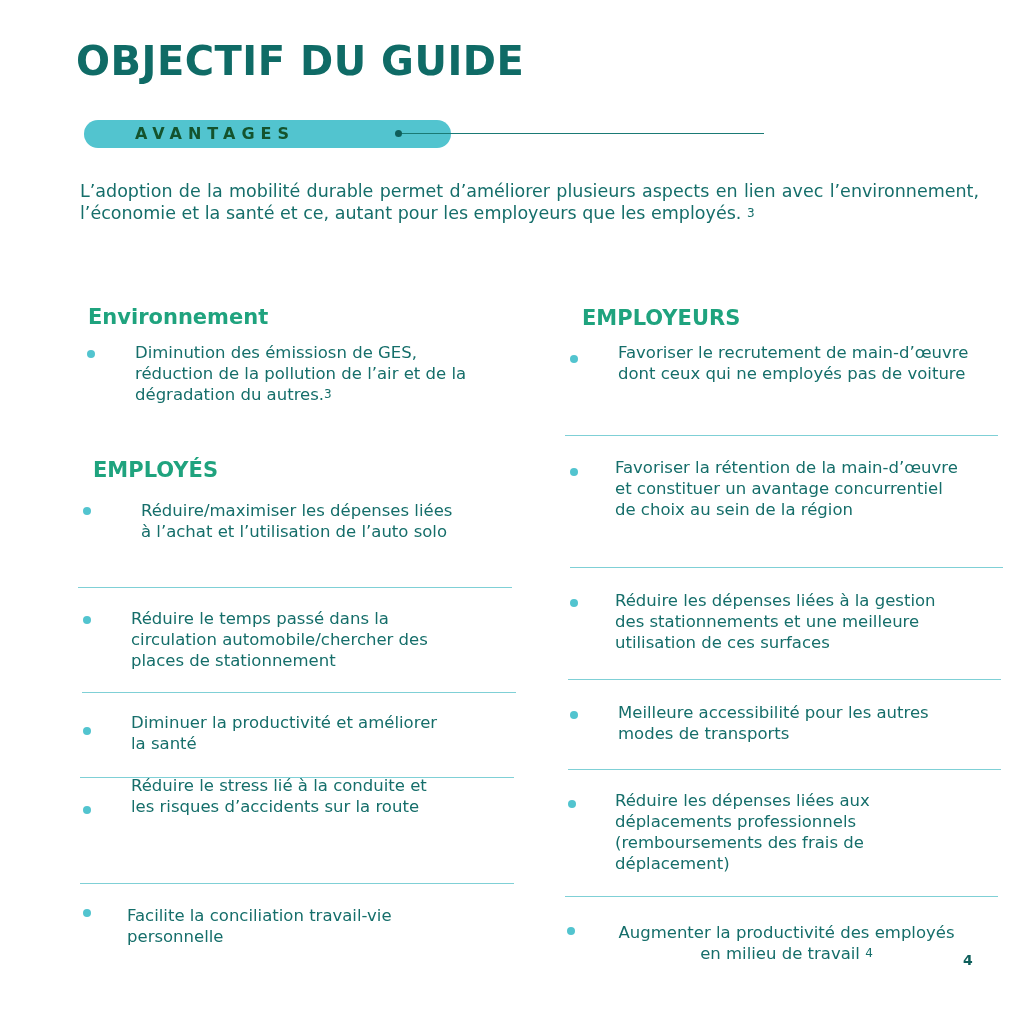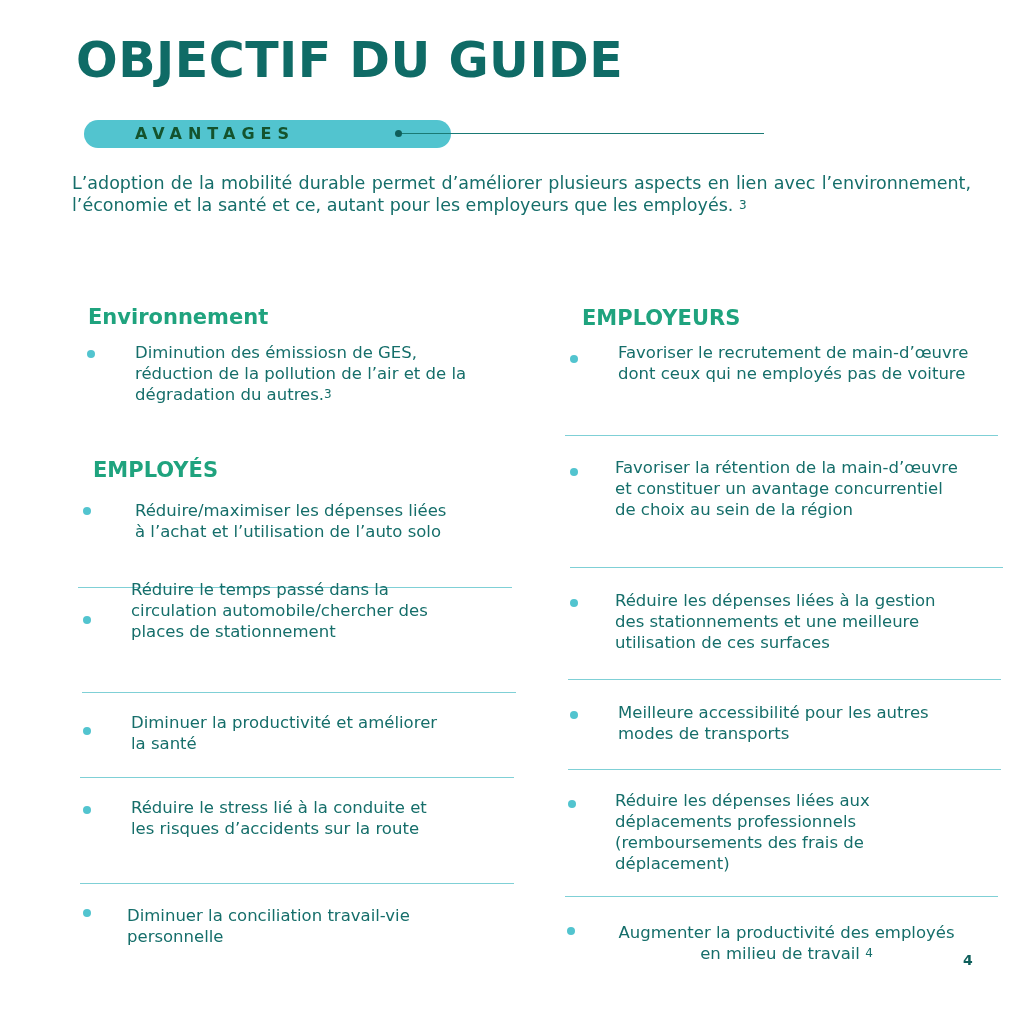--- a/index.html
+++ b/index.html
@@ -1,27 +1,27 @@
 <!DOCTYPE html>
 <html><head>
   <meta charset="utf-8">
   <style>
     html, body { margin: 0; padding: 0; background: #ffffff; }
     body { width: 1021px; height: 1024px; position: relative; overflow: hidden;
            font-family: "DejaVu Sans", sans-serif; color: #156e6a; }
     .abs { position: absolute; }
     .page-title { left: 76px; top: 38px; font-family: "DejaVu Sans", sans-serif; font-weight: bold;
-                  font-size: 49px; color: #0f6b66; letter-spacing: 0.5px; margin: 0; line-height: 46px; }
+                  font-size: 40px; color: #0f6b66; letter-spacing: 0.5px; margin: 0; line-height: 46px; }
     .pill { left: 84px; top: 120px; width: 367px; height: 28px; background: #52c4cf; border-radius: 14px; }
     .pill-label { left: 135px; top: 121px; font-weight: bold; font-size: 16px; letter-spacing: 6px;
                   color: #14532d; line-height: 26px; }
     .pill-line { left: 398px; top: 133px; width: 366px; height: 1px; background: #1a7a75; }
     .pill-dot { left: 395px; top: 130px; width: 7px; height: 7px; border-radius: 50%; background: #0f5f5b; }
     .intro { left: 72px; top: 172px; width: 899px; font-size: 17.5px; line-height: 22px;
-             text-align: justify; color: #156e6a; margin: 0; }
+             text-align: justify; color: #156e6a; margin: 8px; }
     .intro sup, .item-text sup { font-size: 12px; vertical-align: 2px; }
     .section-heading { font-weight: bold; font-size: 21px; color: #1fa37e; margin: 16px; line-height: 26px; }
     .bullet { width: 8px; height: 8px; border-radius: 50%; background: #52c4cf; }
     .item-text { font-size: 16.5px; line-height: 21px; color: #156e6a; margin: 0; }
     .divider { height: 1px; background: #7fd0d6; }
     .page-number { left: 963px; top: 952px; font-weight: bold; font-size: 14px; color: #0f5f5b; }
   </style>
 </head>
 <body>
 
@@ -34,37 +34,37 @@
 
 <p class="abs intro"><span>L’adoption de la mobilité durable permet d’améliorer plusieurs aspects en lien avec l’environnement, l’économie et la santé et ce, autant pour les employeurs que les employés.</span> <sup>3</sup></p>
 
 <h2 class="abs section-heading" style="left:72px; top:288px;">Environnement</h2>
 <div class="abs bullet" style="left:87px; top:350px;"></div>
 <p class="abs item-text" style="left:135px; top:342px; width:340px;"><span>Diminution des émissiosn de GES, réduction de la pollution de l’air et de la dégradation du autres.</span><sup>3</sup></p>
 
 <h2 class="abs section-heading" style="left:77px; top:441px;">EMPLOYÉS</h2>
 
 <div class="abs bullet" style="left:83px; top:507px;"></div>
-<p class="abs item-text" style="left:135px; top:500px; width:320px;">Réduire/maximiser les dépenses liées à l’achat et l’utilisation de l’auto solo</p>
+<p class="abs item-text" style="left:141px; top:500px; width:320px;">Réduire/maximiser les dépenses liées à l’achat et l’utilisation de l’auto solo</p>
 <div class="abs divider" style="left:78px; top:587px; width:434px;"></div>
 
 <div class="abs bullet" style="left:83px; top:616px;"></div>
-<p class="abs item-text" style="left:131px; top:579px; width:320px;">Réduire le temps passé dans la circulation automobile/chercher des places de stationnement</p>
+<p class="abs item-text" style="left:131px; top:608px; width:320px;">Réduire le temps passé dans la circulation automobile/chercher des places de stationnement</p>
 <div class="abs divider" style="left:82px; top:692px; width:434px;"></div>
 
 <div class="abs bullet" style="left:83px; top:727px;"></div>
 <p class="abs item-text" style="left:131px; top:712px; width:320px;">Diminuer la productivité et améliorer la santé</p>
 <div class="abs divider" style="left:80px; top:777px; width:434px;"></div>
 
 <div class="abs bullet" style="left:83px; top:806px;"></div>
-<p class="abs item-text" style="left:131px; top:797px; width:320px;">Réduire le stress lié à la conduite et les risques d’accidents sur la route</p>
+<p class="abs item-text" style="left:131px; top:775px; width:320px;">Réduire le stress lié à la conduite et les risques d’accidents sur la route</p>
 <div class="abs divider" style="left:80px; top:883px; width:434px;"></div>
 
 <div class="abs bullet" style="left:83px; top:909px;"></div>
-<p class="abs item-text" style="left:127px; top:905px; width:320px;">Diminuer la conciliation travail-vie personnelle</p>
+<p class="abs item-text" style="left:127px; top:905px; width:320px;">Facilite la conciliation travail-vie personnelle</p>
 
 <h2 class="abs section-heading" style="left:566px; top:289px;">EMPLOYEURS</h2>
 
 <div class="abs bullet" style="left:570px; top:355px;"></div>
 <p class="abs item-text" style="left:618px; top:342px; width:385px;">Favoriser le recrutement de main-d’œuvre dont ceux qui ne employés pas de voiture</p>
 <div class="abs divider" style="left:565px; top:435px; width:433px;"></div>
 
 <div class="abs bullet" style="left:570px; top:468px;"></div>
 <p class="abs item-text" style="left:615px; top:457px; width:345px;">Favoriser la rétention de la main-d’œuvre et constituer un avantage concurrentiel de choix au sein de la région</p>
 <div class="abs divider" style="left:570px; top:567px; width:433px;"></div>

